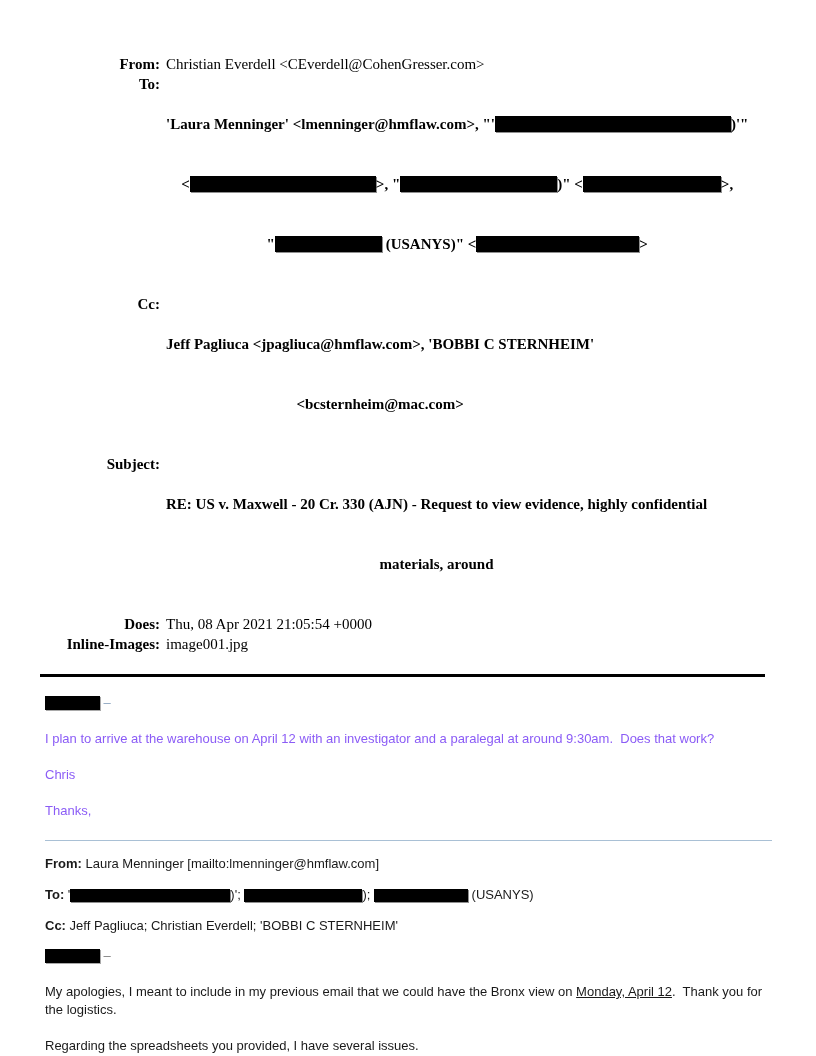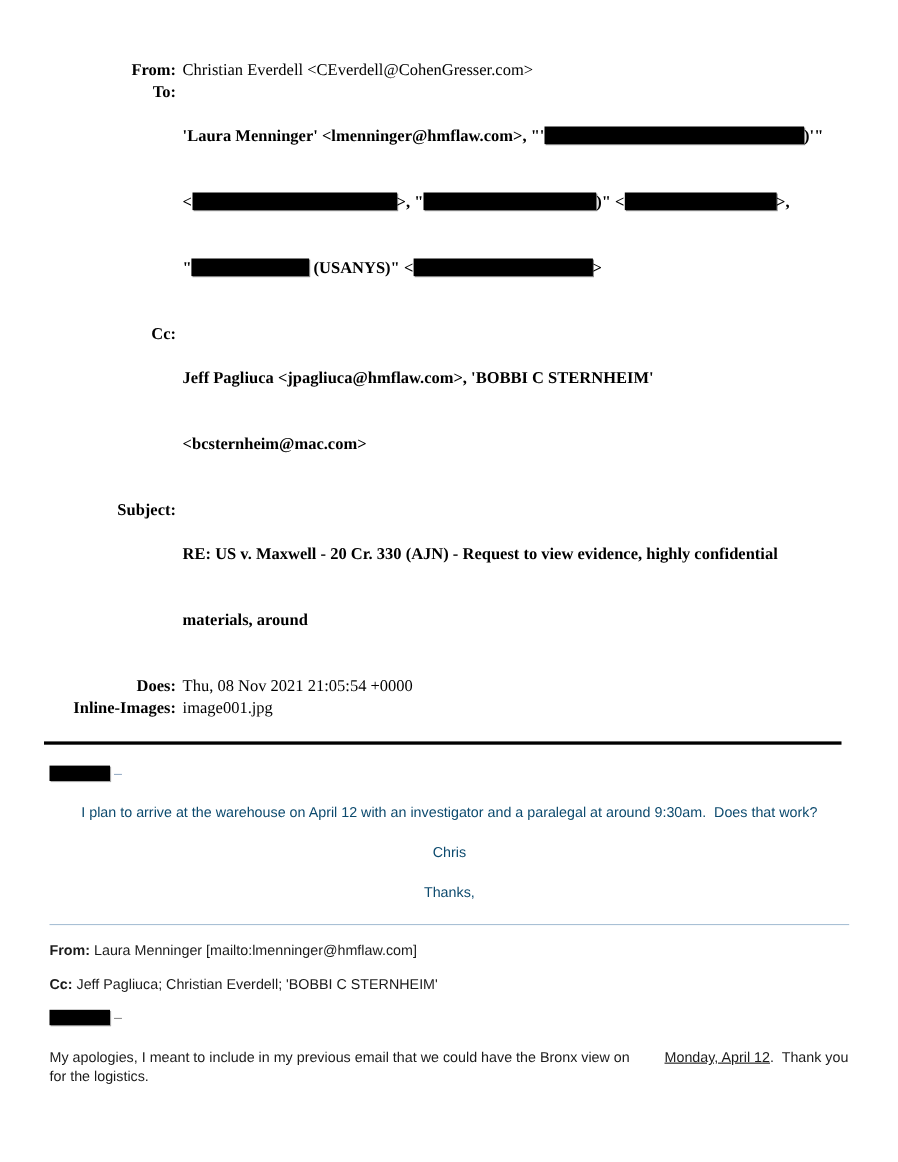--- a/index.html
+++ b/index.html
@@ -26,20 +26,21 @@
     margin-left: 40px;
     text-align: right;
     font-weight: bold;
     flex: none;
     white-space: pre;
   }
   .hvalue {
     margin-left: 6px;
     max-width: 604px;
     white-space: pre-wrap;
+    text-align: center;
   }
   .hline { white-space: pre-wrap; font-weight: bold; }
 
   .redact {
     display: inline-block;
     background: #000;
     height: 15px;
     vertical-align: -3px;
     box-shadow: 1px 1px 0 #8f8f8f;
   }
@@ -52,37 +53,37 @@
   }
 
   
   .email-body {
     margin: 0 44px 0 45px;
     width: 727px;
     font-size: 13px;
     line-height: 18px;
   }
   .para { white-space: pre-wrap; margin-top: 18px; }
-  .blue { color: #0c4a6e; text-align: center; }
+  .blue { color: #8b5cf6; }
   .greet1 { margin-top: 17px; color: #8ca5c0; white-space: pre; }
   .greet2 { margin-top: 13px; color: #7f7f7f; white-space: pre; }
   .greet1 .redact, .greet2 .redact { box-shadow: 1px 1px 0 #a9a9a9; }
 
   .thin-rule {
     margin-top: 20px;
     border-top: 1px solid #a9c0d5;
     width: 727px;
     height: 0;
   }
 
   .quoted-header { margin-top: 5px; line-height: 16px; }
   .qrow { white-space: pre-wrap; margin-top: 15px; }
   .qlabel { font-weight: bold; }
 
-  .u { text-decoration: underline; margin-left: 28px; }
+  .u { text-decoration: underline; }
 </style>
 </head>
 <body>
 
 <div class="mail-header">
   <div class="hrow">
     <div class="hlabel">From:</div>
     <div class="hvalue">Christian Everdell &lt;CEverdell@CohenGresser.com&gt;</div>
   </div>
   <div class="hrow">
@@ -102,21 +103,21 @@
   </div>
   <div class="hrow">
     <div class="hlabel">Subject:</div>
     <div class="hvalue">
       <div class="hline">RE: US v. Maxwell - 20 Cr. 330 (AJN) - Request to view evidence, highly confidential</div>
       <div class="hline">materials, around</div>
     </div>
   </div>
   <div class="hrow">
     <div class="hlabel">Does:</div>
-    <div class="hvalue">Thu, 08 Nov 2021 21:05:54 +0000</div>
+    <div class="hvalue">Thu, 08 Apr 2021 21:05:54 +0000</div>
   </div>
   <div class="hrow">
     <div class="hlabel">Inline-Images:</div>
     <div class="hvalue">image001.jpg</div>
   </div>
 </div>
 
 <div class="thick-rule"></div>
 
 <div class="email-body">
@@ -124,20 +125,22 @@
   <div class="greet1"><span class="redact" style="width: 55px; height: 14px;"></span> –</div>
 
   <div class="para blue">I plan to arrive at the warehouse on April 12 with an investigator and a paralegal at around 9:30am.  Does that work?</div>
   <div class="para blue">Chris</div>
   <div class="para blue">Thanks,</div>
 
   <div class="thin-rule"></div>
 
   <div class="quoted-header">
     <div class="qrow"><span class="qlabel">From: </span><span>Laura Menninger [mailto:lmenninger@hmflaw.com]</span></div>
+    <div class="qrow"><span class="qlabel">To: </span><span>'<span class="redact" style="width: 160px; height: 13px;"></span>)'; <span class="redact" style="width: 118px; height: 13px;"></span>); <span class="redact" style="width: 94px; height: 13px;"></span> (USANYS)</span></div>
     <div class="qrow"><span class="qlabel">Cc: </span><span>Jeff Pagliuca; Christian Everdell; 'BOBBI C STERNHEIM'</span></div>
   </div>
 
   <div class="greet2"><span class="redact" style="width: 55px; height: 14px;"></span> –</div>
 
   <div class="para">My apologies, I meant to include in my previous email that we could have the Bronx view on <span class="u">Monday, April 12</span>.  Thank you for the logistics.</div>
+  <div class="para">Regarding the spreadsheets you provided, I have several issues.</div>
 
 </div>
 
 </body></html>

